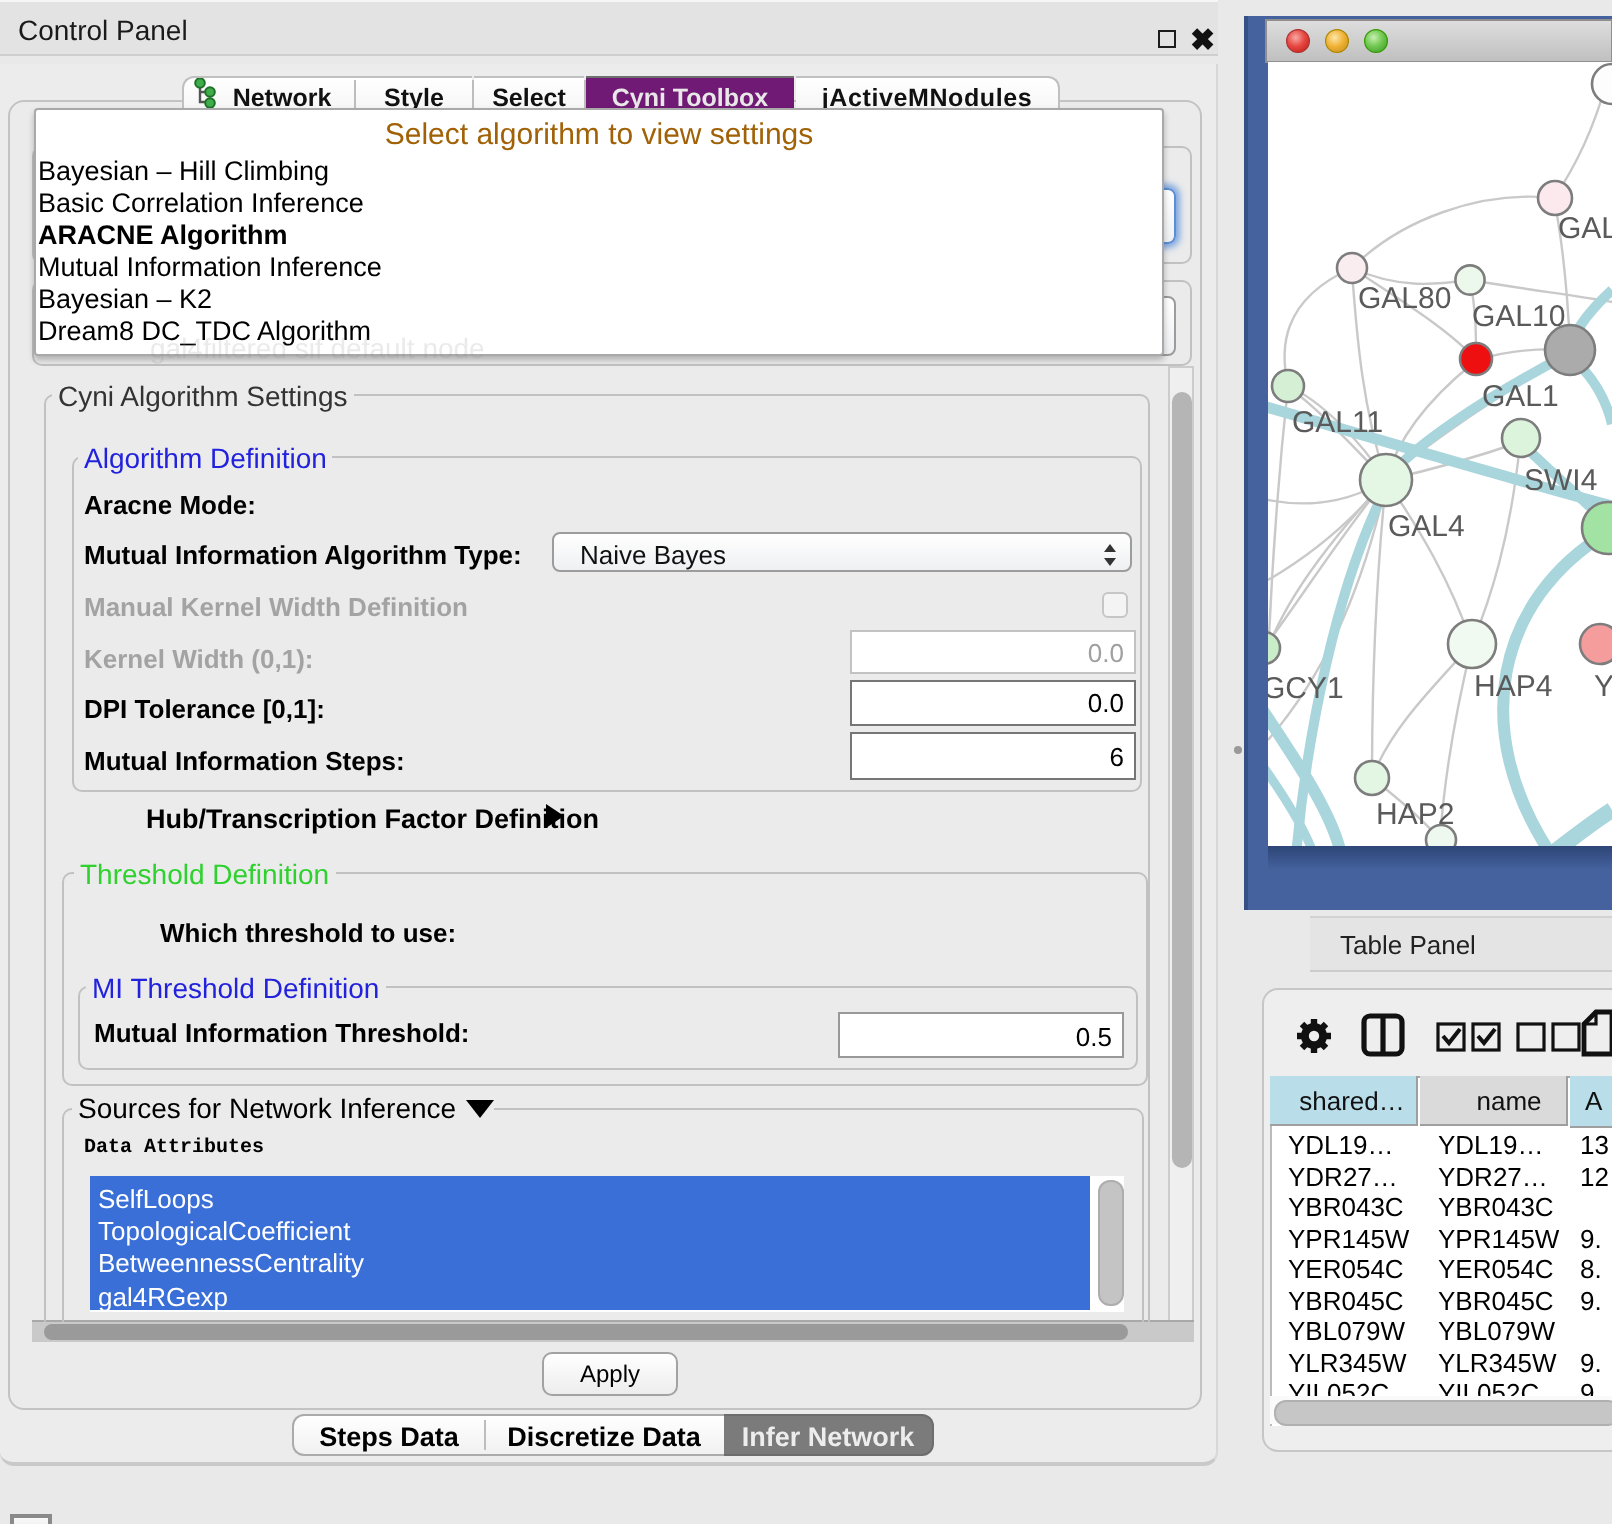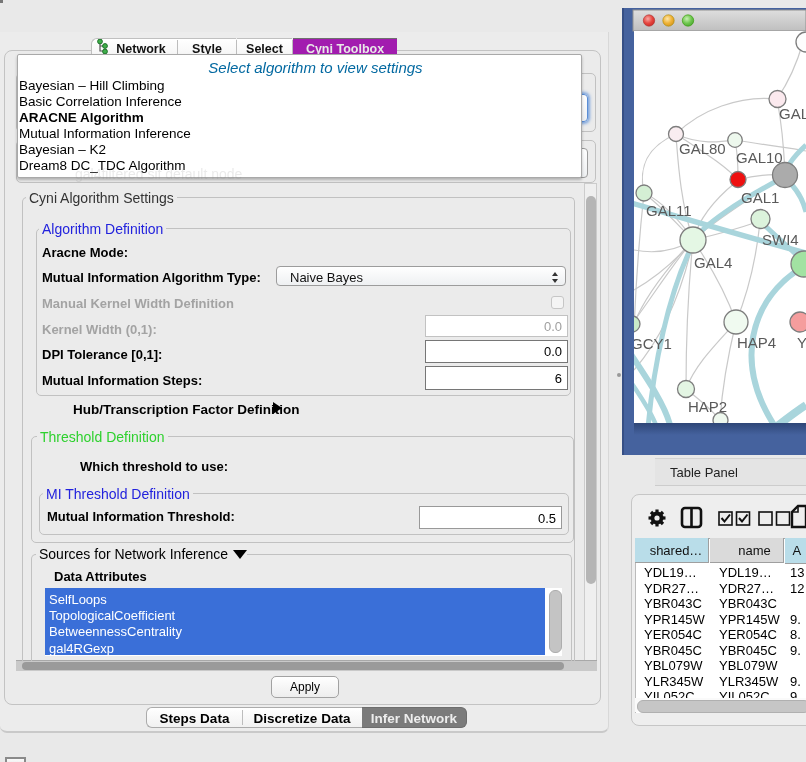--- a/index.html
+++ b/index.html
@@ -29,22 +29,22 @@
   .arr .u{width:0;height:0;border-left:3px solid transparent;border-right:3px solid transparent;
      border-bottom:4.5px solid #333;margin-bottom:2.5px;margin-left:0.5px;}
   .arr .d{width:0;height:0;border-left:3px solid transparent;border-right:3px solid transparent;
      border-top:4.5px solid #333;margin-left:0.5px;}
   .blab{font-size:13px;font-weight:bold;color:#000;white-space:nowrap;}
   .glab{font-size:13px;font-weight:bold;color:#a3a3a3;white-space:nowrap;}
   .field{box-sizing:border-box;background:#fff;font-size:13px;text-align:right;}
   
   #popup{left:17px;top:54px;width:563px;height:122px;background:#ffffff;
     border:1px solid #a9a9a9;border-radius:2px;box-shadow:0 2px 3px rgba(0,0,0,0.25);}
-  #popup .hdr{position:absolute;left:16px;top:4px;width:100%;text-align:center;
-    font-size:15px;color:#0369a1;font-style:italic;}
+  #popup .hdr{position:absolute;left:0;top:4px;width:100%;text-align:center;
+    font-size:15px;color:#a16207;}
   #popup .it{position:absolute;left:1px;font-size:13.5px;color:#000;white-space:nowrap;}
   
   .sbtrack{background:#efefef;border:1px solid #cccccc;}
   .sbthumb{position:absolute;background:#b5b5b5;border-radius:4px;}
   
   .btab{top:707px;height:21px;font-size:13.5px;font-weight:bold;text-align:center;line-height:21px;box-sizing:border-box;}
   
   #tp-bar{left:655px;top:458px;width:184px;height:26px;background:#e4e4e4;
     border-top:1px solid #d2d2d2;border-bottom:1px solid #cccccc;}
   #tp-box{left:631px;top:494px;width:190px;height:230px;background:#eeeeee;
@@ -52,20 +52,25 @@
   #tbl{left:635px;top:538px;width:171px;height:174px;background:#ffffff;border-left:1px solid #bbb;border-top:1px solid #aaa;}
   .hcell{top:538px;height:25px;font-size:13px;color:#111;text-align:center;line-height:25px;
      border-right:1px solid #9f9f9f;border-bottom:1px solid #9f9f9f;}
   .trow{font-size:13px;color:#000;white-space:nowrap;}
 </style>
 </head>
 <body>
 <div id="page">
   <div class="abs" style="left:0;top:0;width:3px;height:3px;background:#777;"></div>
 
+  <div class="abs" id="cp-title">
+      <span class="txt">Control Panel</span>
+    <div class="abs" style="left:579px;top:14px;width:7px;height:7px;border:1.5px solid #1d1d1d;"></div>
+    <div class="abs" style="left:595px;top:10px;font-size:15px;font-weight:bold;color:#111;">✖</div>
+  </div>
   <div class="abs" id="cp-body"></div>
 
   <div class="abs" id="content"></div>
 
   <div class="abs group" style="left:16px;top:73px;width:578px;height:57px;"></div>
   <div class="abs combo" style="left:24px;top:94px;width:564px;height:28px;box-shadow:0 0 3px 2px rgba(100,150,220,0.8);border-color:#5b8ed6;"></div>
   <div class="abs group" style="left:16px;top:140px;width:578px;height:41px;"></div>
   <div class="abs combo" style="left:24px;top:148px;width:564px;height:30px;"></div>
 
   <div class="abs sbtrack" style="left:584px;top:183px;width:13px;height:488px;box-sizing:border-box;"></div>
@@ -104,33 +109,34 @@
   <div class="abs glabel" style="left:37px;top:429px;color:#2ed12e;">Threshold Definition</div>
   <div class="abs blab" style="left:80px;top:459px;">Which threshold to use:</div>
   <div class="abs group" style="left:39px;top:493px;width:530px;height:42px;box-sizing:border-box;"></div>
   <div class="abs glabel" style="left:43px;top:486px;color:#2222dd;text-align:center;">MI Threshold Definition</div>
   <div class="abs blab" style="left:47px;top:509px;">Mutual Information Threshold:</div>
   <div class="abs field" style="left:419px;top:506px;width:143px;height:23px;border:1px solid #999;color:#000;padding:4px 5px 0 5px;">0.5</div>
 
   <div class="abs" style="left:31px;top:554px;width:541px;height:107px;border:1px solid #c1c1c1;border-bottom:none;border-radius:5px 5px 0 0;box-sizing:border-box;"></div>
   <div class="abs glabel" style="left:36px;top:546px;font-size:14px;color:#000;">Sources for Network Inference &nbsp;&nbsp;&nbsp;</div>
   <div class="abs" style="left:233px;top:550px;width:0;height:0;border-left:7px solid transparent;border-right:7px solid transparent;border-top:9px solid #000;"></div>
-  <div class="abs blab" style="left:54px;top:569px;font-size:13px;">Data Attributes</div>
+  <div class="abs blab" style="left:42px;top:569px;font-size:10px;font-family:Liberation Mono, monospace;">Data Attributes</div>
   <div class="abs" style="left:45px;top:588px;width:517px;height:68px;background:#ffffff;"></div>
   <div class="abs" style="left:45px;top:588px;width:500px;height:67px;background:#3a6fd8;"></div>
   <div class="abs" style="left:49px;top:592px;font-size:13px;color:#fff;line-height:16.2px;">SelfLoops<br>TopologicalCoefficient<br>BetweennessCentrality<br>gal4RGexp</div>
   <div class="abs sbthumb" style="left:549px;top:590px;width:11px;height:61px;background:#c4c4c4;border:1px solid #adadad;border-radius:6px;"></div>
 
   <div class="abs" style="left:271px;top:676px;width:66px;height:20px;background:linear-gradient(#ffffff,#ededed);border:1px solid #a2a2a2;border-radius:5px;font-size:12px;text-align:center;line-height:20px;">Apply</div>
 
   <div class="abs tab" style="left:91px;width:86px;border-radius:6px 0 0 0;border-left:1px solid #c0c0c0;">
     <span style="margin-left:12px;">Network</span></div>
   <div class="abs tab" style="left:178px;width:58px;">Style</div>
   <div class="abs tab" style="left:237px;width:55px;">Select</div>
-  <div class="abs tab" style="left:293px;width:104px;background:#a21caf;color:#e8e8e8;border-top:1px solid #6f6f6f;">Cyni Toolbox</div>
+  <div class="abs tab" style="left:293px;width:104px;background:#701a75;color:#e8e8e8;border-top:1px solid #6f6f6f;">Cyni Toolbox</div>
+  <div class="abs tab" style="left:398px;width:131px;border-radius:0 6px 0 0;border-right:1px solid #c0c0c0;letter-spacing:0.3px;">jActiveMNodules</div>
   <div class="abs tabsep" style="left:177px;"></div>
   <div class="abs tabsep" style="left:236px;"></div>
   <div class="abs tabsep" style="left:292px;"></div>
   <svg class="abs" style="left:96px;top:39px;" width="14" height="15" viewBox="0 0 14 15">
     <path d="M4 3 L4 12 L8 12 M4 7 L8 7" stroke="#555" stroke-width="1.2" fill="none"></path>
     <circle cx="4" cy="2.5" r="2.4" fill="#3fae4a" stroke="#1e7029"></circle>
     <circle cx="9" cy="7" r="2.4" fill="#3fae4a" stroke="#1e7029"></circle>
     <circle cx="9" cy="12.5" r="2.4" fill="#3fae4a" stroke="#1e7029"></circle>
   </svg>
 

